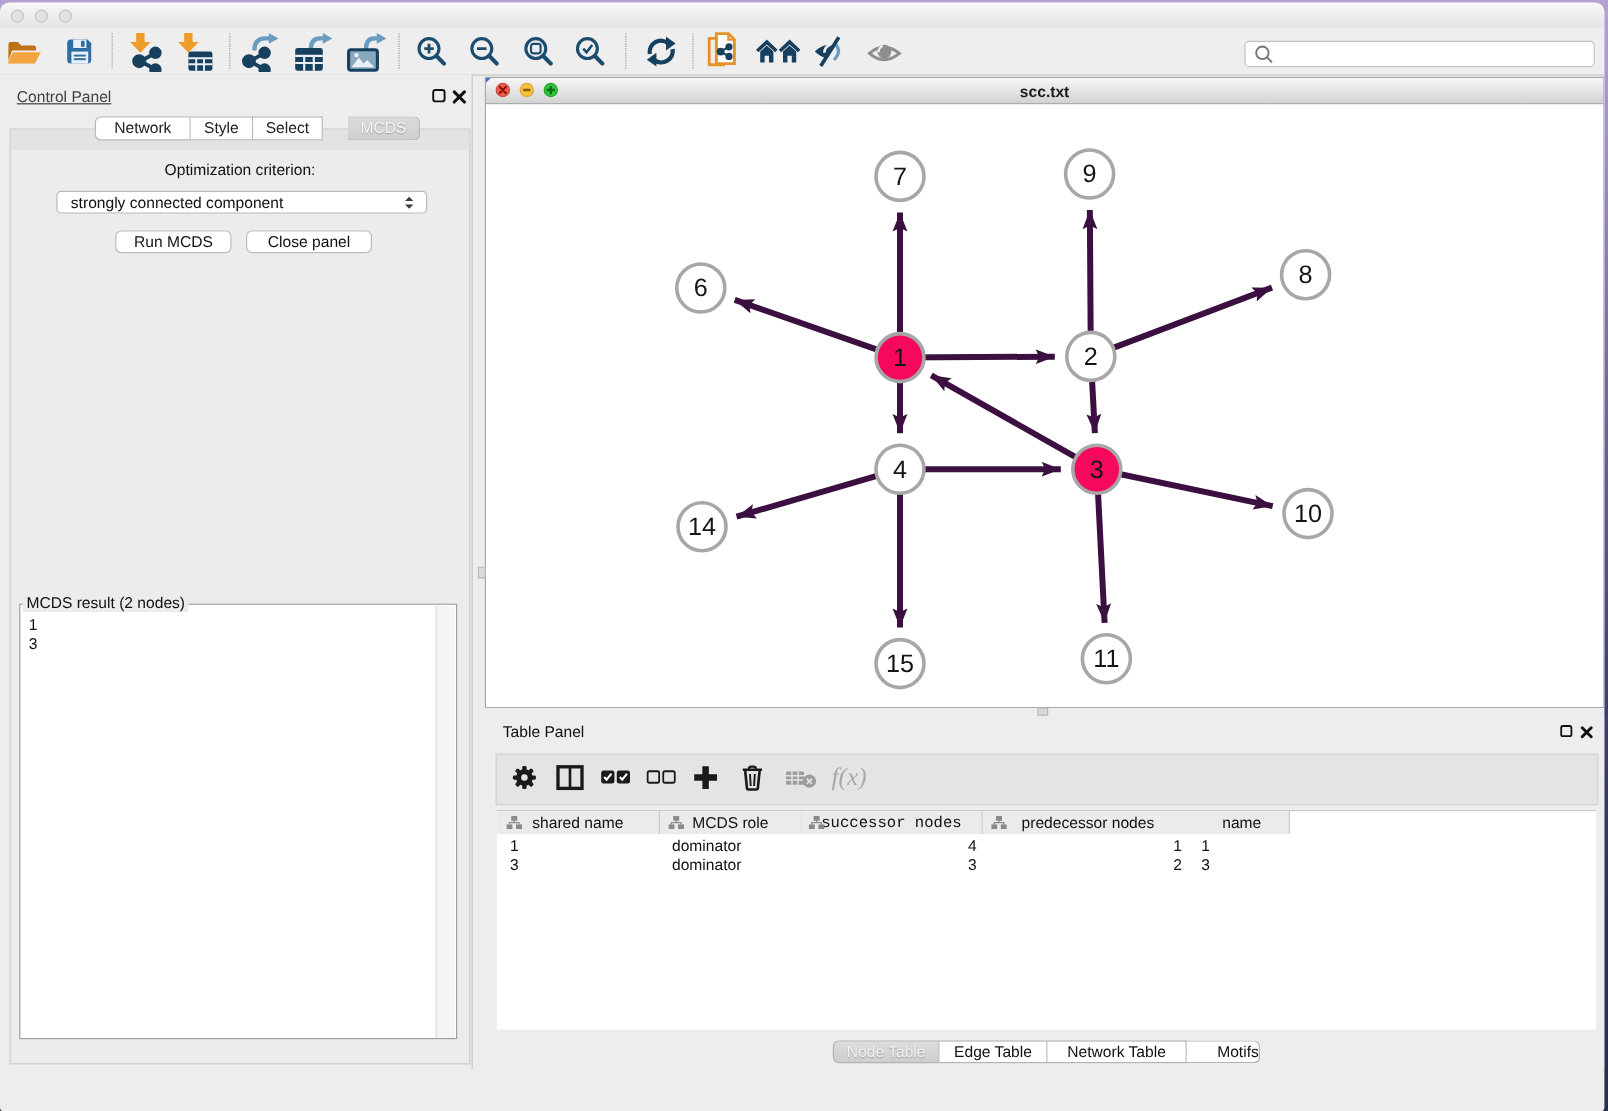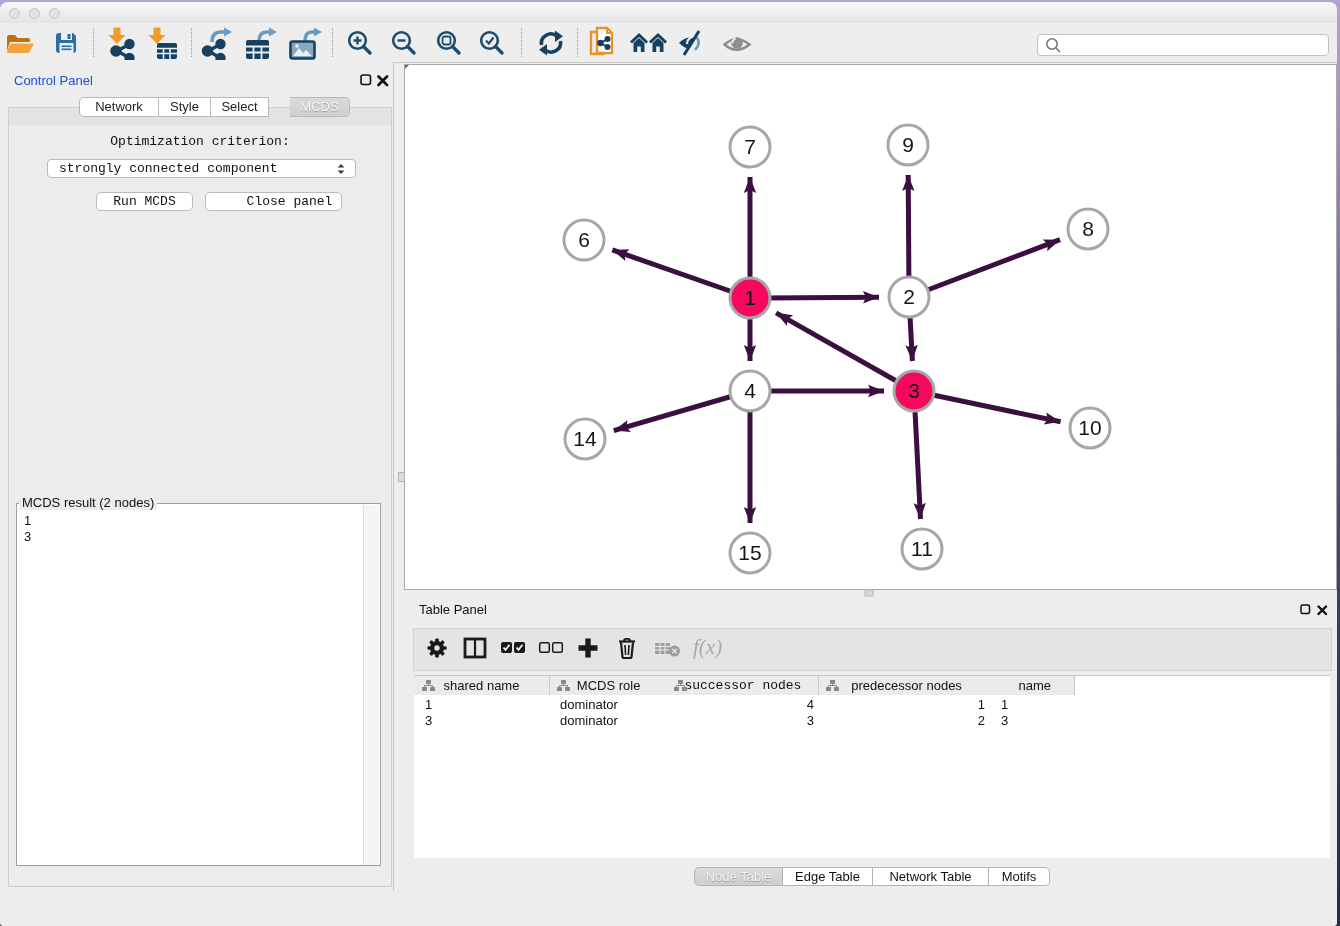--- a/index.html
+++ b/index.html
@@ -13,29 +13,29 @@
     background:linear-gradient(180deg,#f7f7f7,#ececec 60%,#e4e4e4);border-bottom:1px solid #cfcfcf;}
   .tl{position:absolute;width:9px;height:9px;border-radius:50%;background:#e3e3e3;border:1px solid #c5c5c5;top:6px;}
   #titletext{position:absolute;top:4px;left:0;width:1337px;text-align:center;font-size:13px;color:#9b9b9b;}
   
   #toolbar{position:absolute;left:0;top:21px;width:1337px;height:39px;background:#eeeeee;border-bottom:1px solid #c9c9c9;}
   .tsep{position:absolute;top:5px;height:29px;width:0;border-left:1px dotted #9a9a9a;}
   #searchbox{position:absolute;left:1037px;top:11px;width:290px;height:20px;background:#ffffff;
     border:1px solid #c2c2c2;border-radius:4px;}
   
   #cpanel{position:absolute;left:0;top:60px;width:393px;height:829px;background:#ededed;border-right:1px solid #c6c6c6;}
-  #cptitle{position:absolute;left:14px;top:11px;font-size:13px;color:#1d4ed8;}
+  #cptitle{position:absolute;left:14px;top:11px;font-size:13px;color:#404040;text-decoration:underline;}
   .tabrow{position:absolute;display:flex;z-index:3;}
   .tab{box-sizing:border-box;height:20px;background:#fff;border:1px solid #b9b9b9;border-left:none;
     font-size:13px;color:#222;text-align:center;line-height:18px;padding:0 13px;}
   .tab.first{border-left:1px solid #b9b9b9;border-radius:5px 0 0 5px;}
   .tab.last{border-radius:0 5px 5px 0;margin-left:21px;}
   .tab.sel{background:linear-gradient(180deg,#dadada,#cfcfcf);color:#f5f5f5;text-shadow:0 1px 1px #9e9e9e;}
   #cpcontent{position:absolute;left:8px;top:45px;width:382px;height:778px;background:#ececec;
-    border:1px solid #cdcdcd;font-family:Liberation Mono, monospace;}
+    border:1px solid #cdcdcd;}
   #cpband{position:absolute;left:0;top:0;width:100%;height:17px;background:#e3e3e3;}
   #optlabel{position:absolute;left:0;top:26px;width:100%;text-align:center;font-size:13px;color:#111;}
   #optselect{position:absolute;left:38px;top:51px;width:296px;height:17px;background:#fff;border:1px solid #b9b9b9;
     border-radius:4px;font-size:13px;color:#111;line-height:17px;padding-left:11px;}
   .btn{position:absolute;height:17px;background:#fff;border:1px solid #bcbcbc;border-radius:5px;
     font-size:13px;color:#111;text-align:center;line-height:17px;}
   #fieldset{position:absolute;left:16px;top:441px;width:363px;height:361px;background:#ffffff;border:1px solid #9e9e9e;z-index:2;}
   #legend{position:absolute;left:19px;top:434px;font-size:13px;color:#111;background:#ececec;padding:0 3px;z-index:3;line-height:14px;}
   #fscroll{position:absolute;right:1px;top:1px;width:15px;height:360px;background:#f5f5f5;border-left:1px solid #dcdcdc;}
   .ftext{position:absolute;left:7px;font-size:13px;color:#111;}
@@ -225,33 +225,51 @@
       <div id="cpcontent">
         <div id="cpband"></div>
         <div id="optlabel">Optimization criterion:</div>
         <div id="optselect">strongly connected component
           <svg width="10" height="12" style="position:absolute;right:9px;top:3px;">
             <path d="M1.5,4.6 L5,1 L8.5,4.6 Z" fill="#3c3c3c"></path>
             <path d="M1.5,7.4 L5,11 L8.5,7.4 Z" fill="#3c3c3c"></path>
           </svg>
         </div>
         <div class="btn" style="left:87px;top:84px;width:95px;">Run MCDS</div>
-        <div class="btn" style="left:196px;top:84px;width:103px;padding-left:32px;">Close panel</div>
+        <div class="btn" style="left:196px;top:84px;width:103px;">Close panel</div>
       </div>
       <div id="fieldset">
           <div id="fscroll"></div>
           <div class="ftext" style="top:9px;">1</div>
           <div class="ftext" style="top:25px;">3</div>
         </div>
       <div id="legend">MCDS result (2 nodes)</div>
       <svg width="10" height="12" style="position:absolute;left:398px;top:410px;z-index:4;">
         <rect x="0.5" y="0.5" width="6" height="9" fill="#dcdcdc" stroke="#b5b5b5"></rect>
       </svg>
     </div>
     <div id="netwin">
+      <div id="nettitle">
+        <div class="tlc" style="left:8px;background:#ee5c51;border:1px solid #ce4a40;">
+          <svg width="10" height="10" style="position:absolute;left:0px;top:0px;">
+            <path d="M2.5,2.5 L7.5,7.5 M7.5,2.5 L2.5,7.5" stroke="#8c1007" stroke-width="1.8" stroke-linecap="round"></path>
+          </svg>
+        </div>
+        <div class="tlc" style="left:28px;background:#f6c13c;border:1px solid #dda733;">
+          <svg width="10" height="10" style="position:absolute;left:0px;top:0px;">
+            <line x1="2" y1="5" x2="8" y2="5" stroke="#895b13" stroke-width="2"></line>
+          </svg>
+        </div>
+        <div class="tlc" style="left:48px;background:#31c53e;border:1px solid #2aa335;">
+          <svg width="10" height="10" style="position:absolute;left:0px;top:0px;">
+            <path d="M5,1.5 L5,8.5 M1.5,5 L8.5,5" stroke="#0e6e16" stroke-width="2"></path>
+          </svg>
+        </div>
+        <div id="nettext">scc.txt</div>
+      </div>
       <svg width="4" height="4" style="position:absolute;left:0;top:0;">
         <path d="M0,0 L4,0 L0,4 Z" fill="#3b6ed5"></path>
       </svg>
       <div id="graphwrap" style="position:absolute;left:0px;top:22px;width:931px;height:502px;background:#fff;">
 <svg width="931" height="502" viewBox="0 0 931 502" style="position:absolute;left:0;top:0;">
 <defs>
               <marker id="ah" markerUnits="userSpaceOnUse" markerWidth="20" markerHeight="16" refX="16" refY="7" orient="auto">
                 <path d="M0,0.8 L16,7 L0,13.2 L3,7 Z" fill="#3b1040"></path>
               </marker>
             </defs>
@@ -396,17 +414,17 @@
         <div class="trow" style="left:11px;top:18px;">3</div>
         <div class="trow" style="left:146px;top:18px;">dominator</div>
         <div class="trow" style="left:320px;top:18px;width:80px;text-align:right;">3</div>
         <div class="trow" style="left:491px;top:18px;width:80px;text-align:right;">2</div>
         <div class="trow" style="left:587px;top:18px;">3</div>
       </div>
       <div class="tabrow" style="left:290px;top:270px;">
         <div class="btab first sel" style="width:89px;padding:0;border-left:1px solid #b3b3b3;border-radius:5px 0 0 5px;background:linear-gradient(180deg,#dcdcdc,#cecece);color:#f2f2f2;text-shadow:0 1px 1px #9a9a9a;">Node Table</div>
         <div class="btab" style="width:90px;padding:0;">Edge Table</div>
         <div class="btab" style="width:116px;padding:0;">Network Table</div>
-        <div class="btab" style="width:61px;padding:0;border-radius:0 5px 5px 0;">Motifs</div>
+        <div class="btab" style="width:61px;padding:0;border-radius:0 5px 5px 0;text-align:right;">Motifs</div>
       </div>
     </div>
   </div>
 </div>
 
 </body></html>

